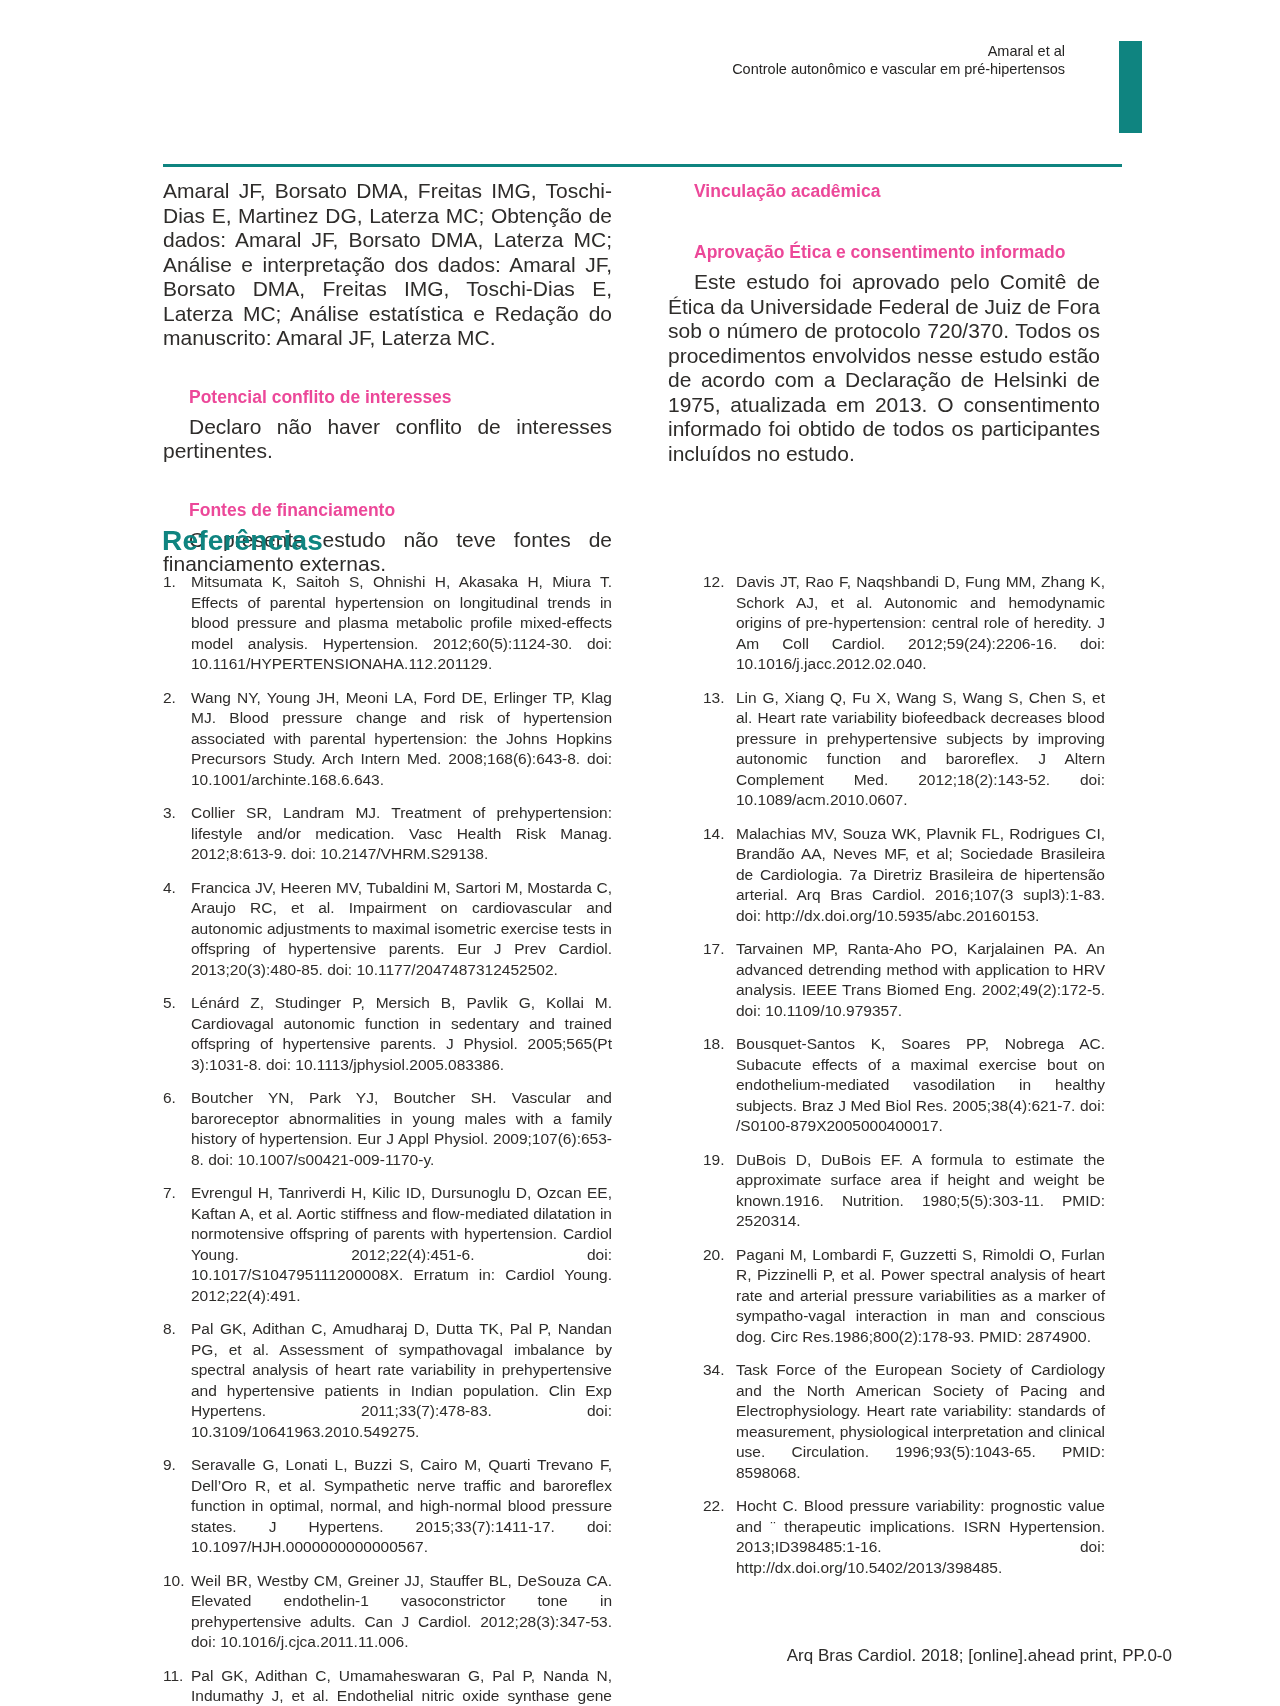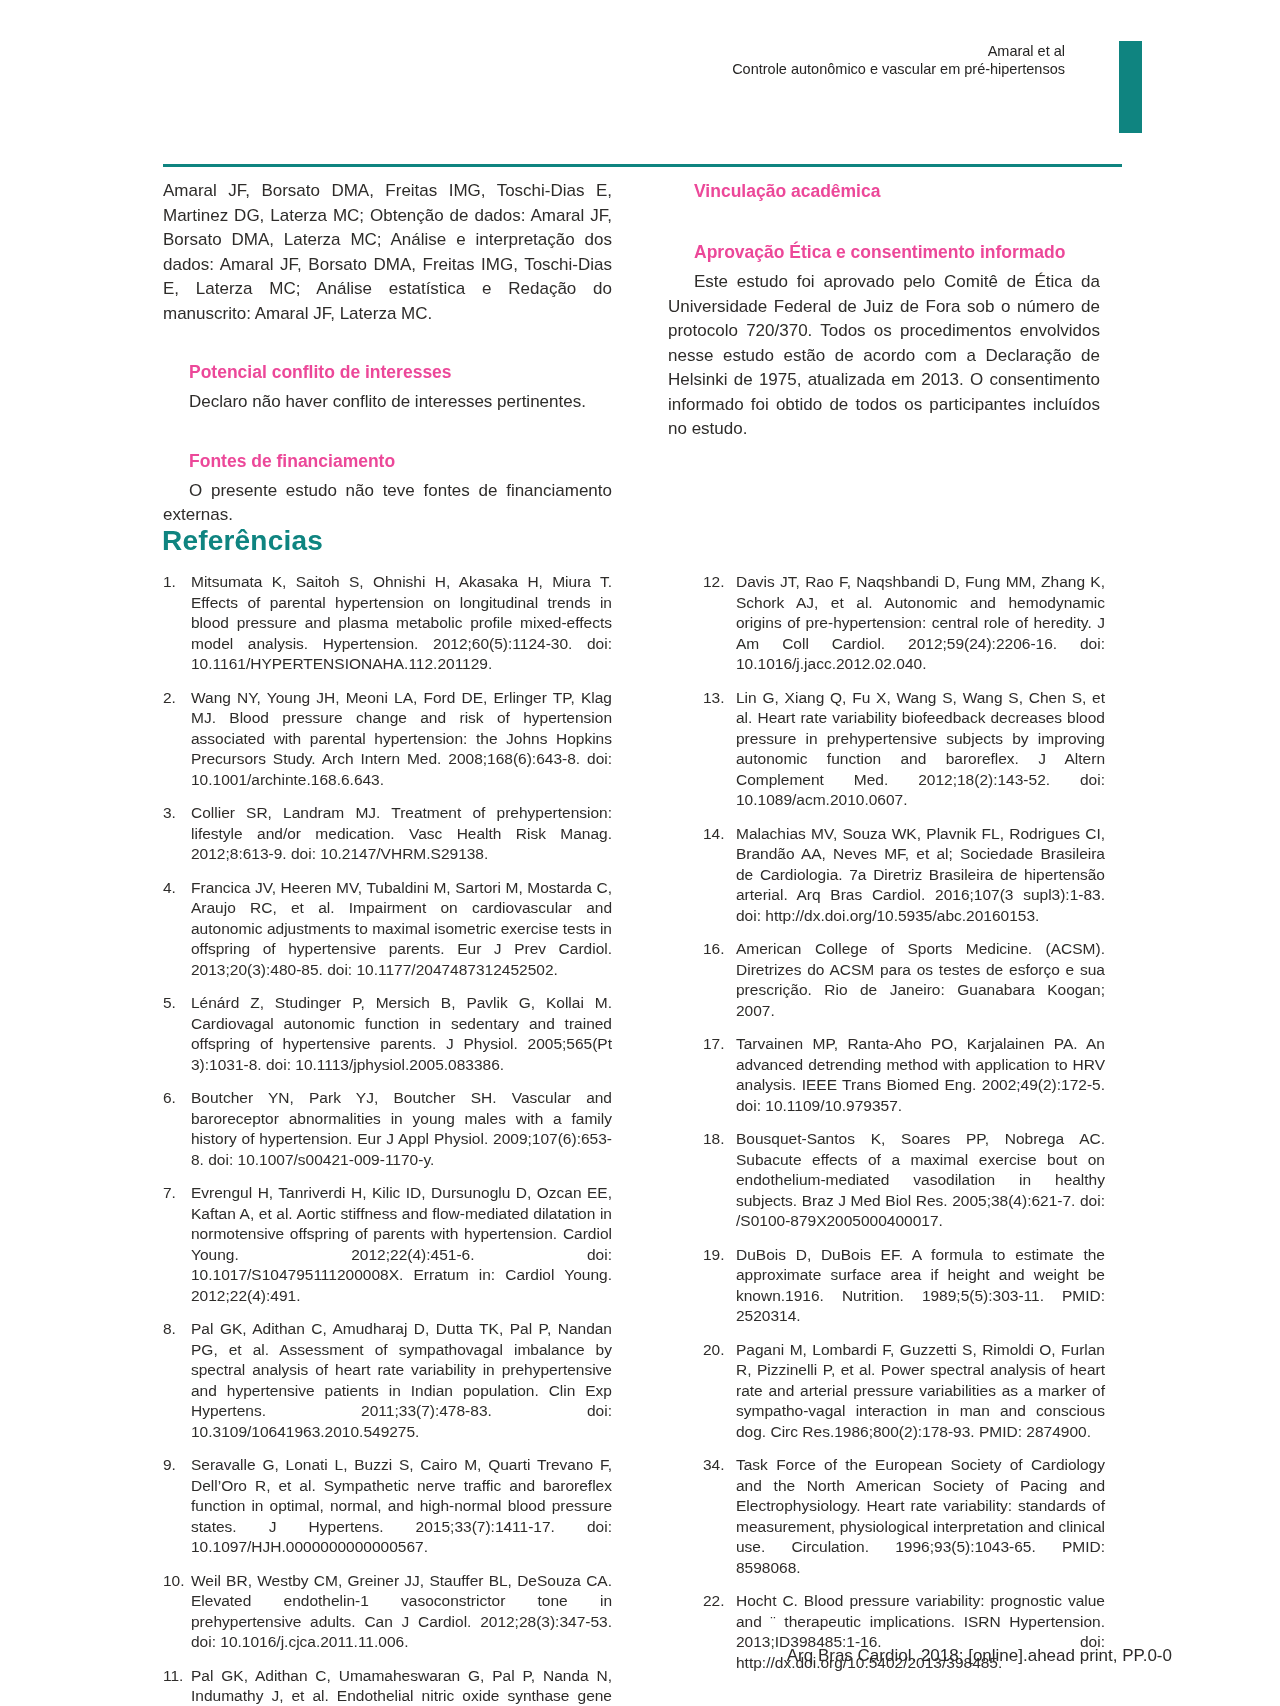--- a/index.html
+++ b/index.html
@@ -25,21 +25,21 @@
   }
   .top-rule {
     position: absolute; top: 164px; left: 163px;
     width: 959px; height: 3px;
     background: var(--accent);
   }
   .col { position: absolute; top: 179px; }
   .col-left  { left: 163px; width: 449px; }
   .col-right { left: 668px; width: 432px; }
   .para {
-    font-size: 17px; line-height: 24.5px;
+    font-size: 21px; line-height: 24.5px;
     text-align: justify; margin: 0;
   }
   .para.indent { text-indent: 26px; }
   .sec-heading {
     font-weight: bold; font-size: 17.5px;
     padding-left: 26px; margin: 0 0 7px 0;
     color: #ec4899;
   }
   .mt-sec { margin-top: 36px; }
   .mt-body { margin-top: 2px; }
@@ -152,34 +152,30 @@
   </li>
       <li class="ref-item">
     <span class="ref-num">13.</span>
     <span class="ref-text">Lin G, Xiang Q, Fu X, Wang S, Wang S, Chen S, et al. Heart rate variability biofeedback decreases blood pressure in prehypertensive subjects by improving autonomic function and baroreflex. J Altern Complement Med. 2012;18(2):143-52. doi: 10.1089/acm.2010.0607.</span>
   </li>
       <li class="ref-item">
     <span class="ref-num">14.</span>
     <span class="ref-text">Malachias MV, Souza WK, Plavnik FL, Rodrigues CI, Brandão AA, Neves MF, et al; Sociedade Brasileira de Cardiologia. 7a Diretriz Brasileira de hipertensão arterial. Arq Bras Cardiol. 2016;107(3 supl3):1-83. doi: http://dx.doi.org/10.5935/abc.20160153.</span>
   </li>
       <li class="ref-item">
-    <span class="ref-num">16.</span>
-    <span class="ref-text">American College of Sports Medicine. (ACSM). Diretrizes do ACSM para os testes de esforço e sua prescrição. Rio de Janeiro: Guanabara Koogan; 2007.</span>
-  </li>
-      <li class="ref-item">
     <span class="ref-num">17.</span>
     <span class="ref-text">Tarvainen MP, Ranta-Aho PO, Karjalainen PA. An advanced detrending method with application to HRV analysis. IEEE Trans Biomed Eng. 2002;49(2):172-5. doi: 10.1109/10.979357.</span>
   </li>
       <li class="ref-item">
     <span class="ref-num">18.</span>
     <span class="ref-text">Bousquet-Santos K, Soares PP, Nobrega AC. Subacute effects of a maximal exercise bout on endothelium-mediated vasodilation in healthy subjects. Braz J Med Biol Res. 2005;38(4):621-7. doi: /S0100-879X2005000400017.</span>
   </li>
       <li class="ref-item">
     <span class="ref-num">19.</span>
-    <span class="ref-text">DuBois D, DuBois EF. A formula to estimate the approximate surface area if height and weight be known.1916. Nutrition. 1989;5(5):303-11. PMID: 2520314.</span>
+    <span class="ref-text">DuBois D, DuBois EF. A formula to estimate the approximate surface area if height and weight be known.1916. Nutrition. 1980;5(5):303-11. PMID: 2520314.</span>
   </li>
       <li class="ref-item">
     <span class="ref-num">20.</span>
     <span class="ref-text">Pagani M, Lombardi F, Guzzetti S, Rimoldi O, Furlan R, Pizzinelli P, et al. Power spectral analysis of heart rate and arterial pressure variabilities as a marker of sympatho-vagal interaction in man and conscious dog. Circ Res.1986;800(2):178-93. PMID: 2874900.</span>
   </li>
       <li class="ref-item">
     <span class="ref-num">34.</span>
     <span class="ref-text">Task Force of the European Society of Cardiology and the North American Society of Pacing and Electrophysiology. Heart rate variability: standards of measurement, physiological interpretation and clinical use. Circulation. 1996;93(5):1043-65. PMID: 8598068.</span>
   </li>
       <li class="ref-item">

